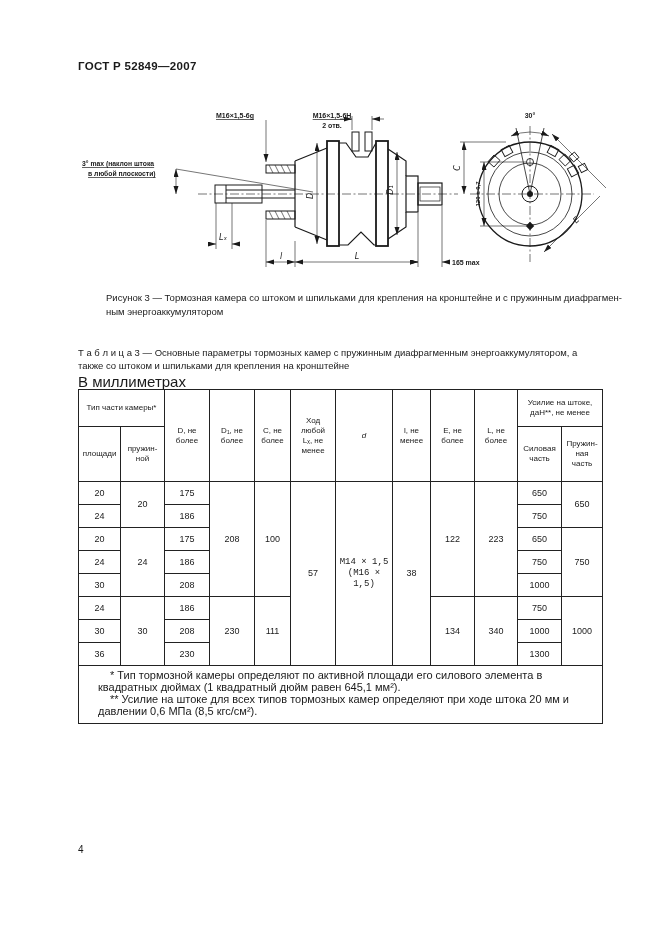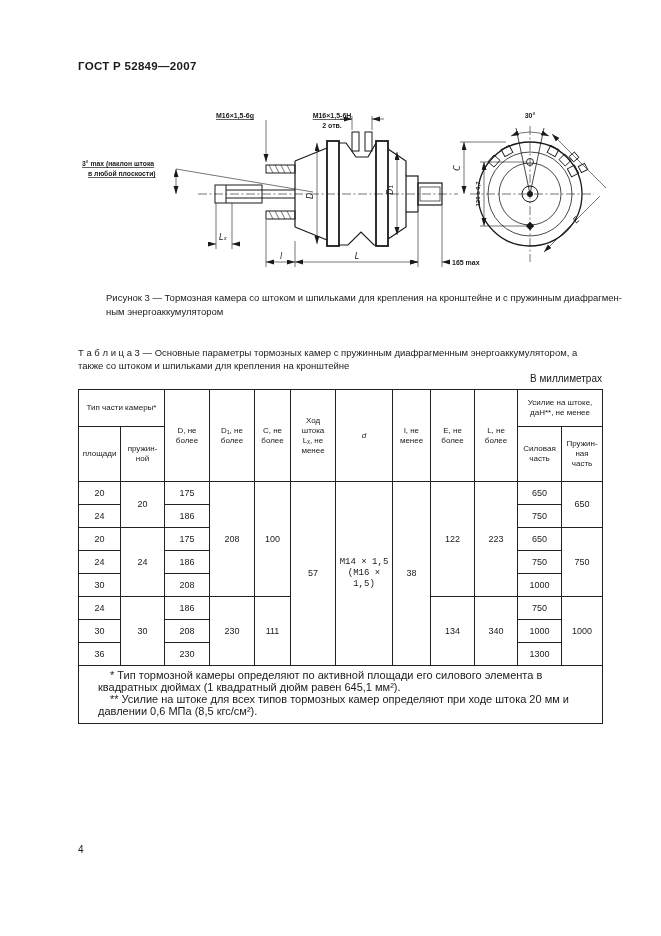--- a/index.html
+++ b/index.html
@@ -3,21 +3,21 @@
 <meta charset="utf-8">
 <style>
   html,body{margin:0;padding:0;background:#fff;}
   .page{position:relative;width:641px;height:936px;background:#fff;color:#1a1a1a;
         font-family:"Liberation Sans",sans-serif;overflow:hidden;}
   .doc-header{position:absolute;left:78px;top:60px;font-size:11.5px;font-weight:bold;letter-spacing:.3px;}
   .drawing{position:absolute;left:80px;top:106px;}
   .fig-caption{position:absolute;left:78px;top:291px;width:524px;text-align:left;
         font-size:9.5px;line-height:14px;white-space:pre-line;margin-left:28px;}
   .tbl-title{position:absolute;left:78px;top:346px;width:524px;font-size:9.5px;line-height:13px;white-space:pre-line;}
-  .units{position:absolute;left:78px;top:373px;width:524px;text-align:right;font-size:10px;}
+  .units{position:absolute;left:78px;top:373px;width:524px;text-align:left;font-size:15px;}
   table.gtable{position:absolute;left:78px;top:389px;width:524px;border-collapse:collapse;table-layout:fixed;
         border:1.5px solid #222;}
   .gtable th,.gtable td{border:1px solid #222;text-align:center;vertical-align:middle;
         padding:0;font-weight:normal;}
   .gtable th{font-size:8px;line-height:10px;white-space:pre-line;}
   .gtable td{font-size:9px;line-height:11px;}
   .gtable .th-top th{height:36px;}
   .gtable .th-bot th{height:54px;}
   .gtable tr.brow td{height:22px;margin-top:42px;}
   .gtable td.dcell div{font-size:9px;line-height:11px;font-family:Liberation Mono, monospace;}
@@ -175,21 +175,21 @@
     <tbody>
         <tr class="th-top">
       <th colspan="2">Тип части камеры*</th>
       <th rowspan="2">D, не
 более</th>
       <th rowspan="2">D₁, не
 более</th>
       <th rowspan="2">С, не
 более</th>
       <th rowspan="2">Ход
-штока
+любой
 Lₓ, не
 менее</th>
       <th rowspan="2" class="ital">d</th>
       <th rowspan="2">l, не
 менее</th>
       <th rowspan="2">Е, не
 более</th>
       <th rowspan="2">L, не
 более</th>
       <th colspan="2">Усилие на штоке,

